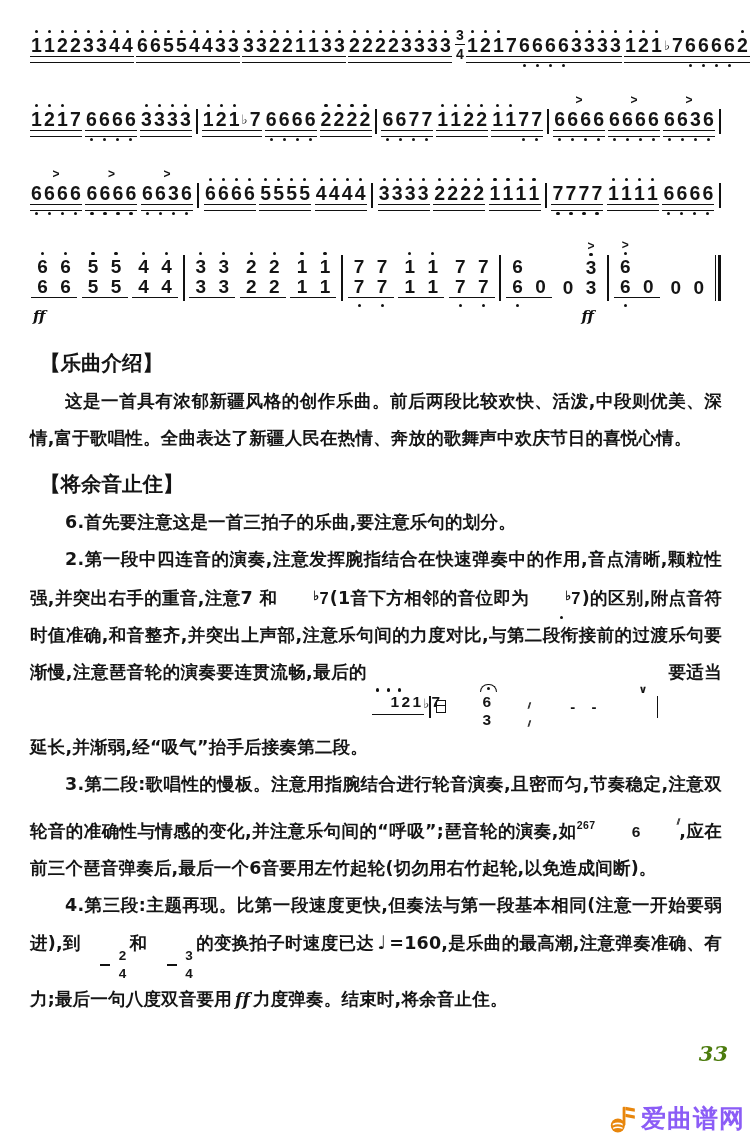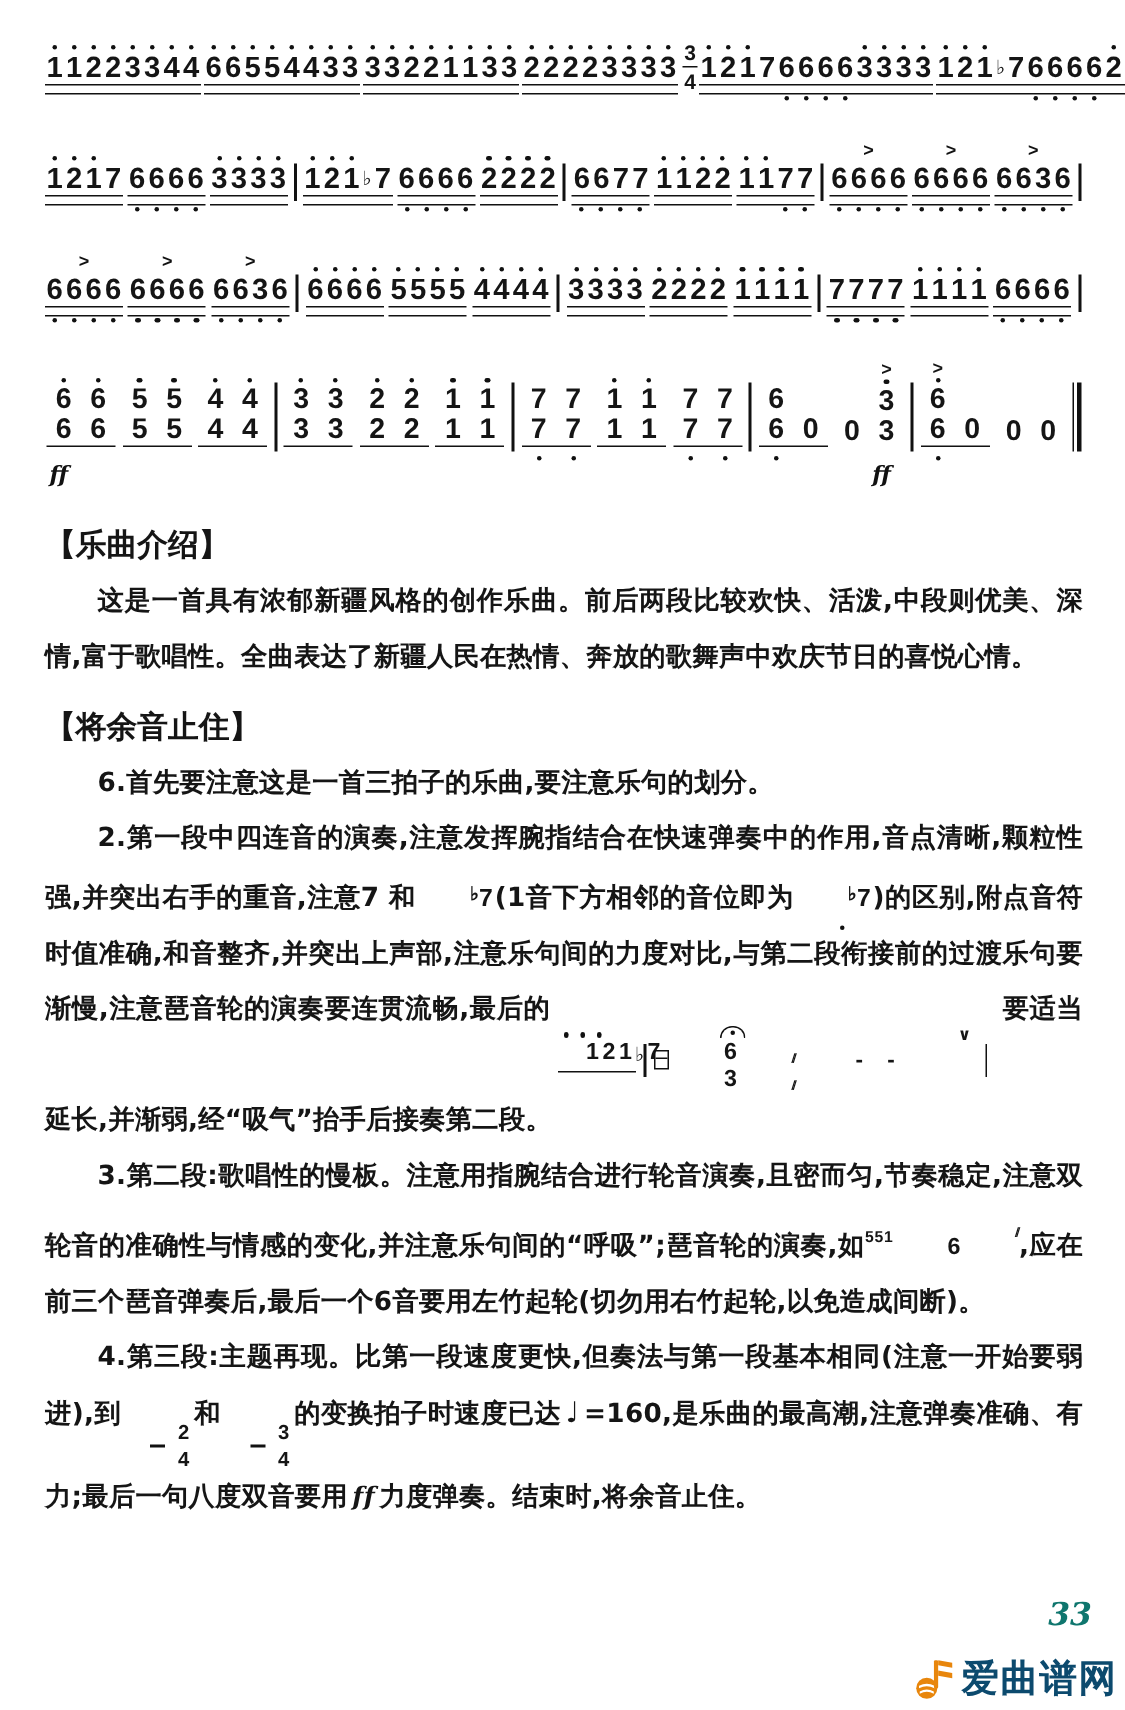--- a/index.html
+++ b/index.html
@@ -37,21 +37,21 @@
   .beam{display:inline-flex;flex-direction:column;position:relative;margin:0 1px;}
   .beam .c,.c4{display:inline-flex;width:23px;justify-content:center;align-items:center;}
   .racc{height:12px;}
   .racc .c4{font:800 12px "Liberation Sans",sans-serif;}
   .rda{height:6px;}
   .rtp .c4,.rbt .c4{font-size:19px;height:20px;line-height:20px;}
   .rdb{height:5px;}
   .ffm{position:absolute;bottom:-17px;font:italic 800 15px "DejaVu Serif",serif;color:#111;}
   
   .sections{margin-top:28px;}
-  .shead{font-size:20.5px;font-weight:800;line-height:30px;margin:12px 0 5px;}
+  .shead{font-size:20.5px;font-weight:800;line-height:30px;margin:12px 10px 5px;}
   .para{margin:0;text-indent:2em;text-align:justify;font-size:17.5px;
         font-weight:700;line-height:37px;letter-spacing:0.2px;}
   
   .b7{display:inline-block;position:relative;font-family:"Liberation Sans",sans-serif;
       font-weight:800;padding:0 1px;}
   .flsym{font-size:12.5px;vertical-align:4px;}
   .b7d{font-size:16.5px;}
   .lowdot{position:absolute;left:58%;bottom:-2px;width:3px;height:3px;border-radius:50%;background:#111;}
   .jp{display:inline-flex;align-items:center;vertical-align:-14px;margin:0 5px;line-height:1;}
   .jbar{width:1.6px;height:22px;background:#111;margin:0 5px;align-self:center;}
@@ -71,22 +71,22 @@
   .jbreath{font-size:11px;font-weight:700;align-self:flex-start;margin:0 4px 0 0;}
   .sup6{font:800 10.5px "Liberation Sans",sans-serif;vertical-align:8px;letter-spacing:0.5px;}
   .n6w{display:inline-flex;align-items:flex-end;margin:0 1px;}
   .n6{font:800 15.5px "Liberation Sans",sans-serif;}
   .frac{display:inline-flex;flex-direction:column;align-items:center;vertical-align:-11px;
         font:800 13.5px "Liberation Sans",sans-serif;line-height:1;margin:0 3px;}
   .frl{width:10px;height:1.6px;background:#111;margin:1.5px 0;}
   .qn{font-size:19px;margin:0 3px;}
   .ffi{font:italic 800 17px "DejaVu Serif",serif;padding:0 3px;}
   
-  .pagenum{position:absolute;top:1063px;right:22px;
-           font:italic 800 21px "DejaVu Serif",serif;color:#0f766e;}
+  .pagenum{position:absolute;top:1041px;right:22px;
+           font:italic 800 21px "DejaVu Serif",serif;color:#4d7c0f;}
   .watermark{position:absolute;top:1102px;right:5px;display:flex;align-items:center;}
   .wicon{display:inline-flex;margin-right:3px;}
   .wtext{font-size:25px;font-weight:800;letter-spacing:1px;}
 </style>
 </head>
 <body>
 
 <div class="page">
   <div class="music">
     <div class="mline" id="ml0">
@@ -1614,21 +1614,21 @@
               <span class="jrow">
                 <span class="jn">3</span>
                 <span class="trm">∕∕</span>
               </span>
             </span>
           </span>
           <span class="jdash">- -</span>
           <span class="jbreath">∨</span>
           <span class="jbar"></span>
         </span>要适当延长,并渐弱,经“吸气”抬手后接奏第二段。</p>
-      <p class="para">3.第二段:歌唱性的慢板。注意用指腕结合进行轮音演奏,且密而匀,节奏稳定,注意双轮音的准确性与情感的变化,并注意乐句间的“呼吸”;琶音轮的演奏,如<span class="sup6">551</span><span class="n6w">
+      <p class="para">3.第二段:歌唱性的慢板。注意用指腕结合进行轮音演奏,且密而匀,节奏稳定,注意双轮音的准确性与情感的变化,并注意乐句间的“呼吸”;琶音轮的演奏,如<span class="sup6">267</span><span class="n6w">
           <span class="n6">6</span>
           <span class="trm">∕∕</span>
         </span>,应在前三个琶音弹奏后,最后一个6音要用左竹起轮(切勿用右竹起轮,以免造成间断)。</p>
       <p class="para">4.第三段:主题再现。比第一段速度更快,但奏法与第一段基本相同(注意一开始要弱进),到<span class="frac">
           <span>2</span>
           <span class="frl"></span>
           <span>4</span>
         </span>和<span class="frac">
           <span>3</span>
           <span class="frl"></span>
@@ -1642,15 +1642,15 @@
     <span class="wicon" style="color: rgb(232, 134, 12);">
       <svg width="30" height="31" viewBox="0 0 32 33" fill="currentColor">
         <circle cx="10.5" cy="24" r="7.5"></circle>
         <path d="M5 22.2 q5.5 -3 11 0 l0 1.8 q-5.5 -3 -11 0 z" fill="#fff"></path>
         <path d="M5.5 26.2 q5 -2.6 10 0 l0 1.6 q-5 -2.6 -10 0 z" fill="#fff"></path>
         <rect x="15.6" y="4" width="3" height="20" rx="1"></rect>
         <path d="M18.6 4 l10 1.8 v3.6 l-10 -1.8 z"></path>
         <path d="M18.6 11.4 l10 1.8 v3.6 l-10 -1.8 z"></path>
       </svg>
     </span>
-    <span class="wtext" style="color: #0c4a6e;">爱曲谱网</span>
+    <span class="wtext" style="color: #8b5cf6;">爱曲谱网</span>
   </div>
 </div>
 
 </body></html>

